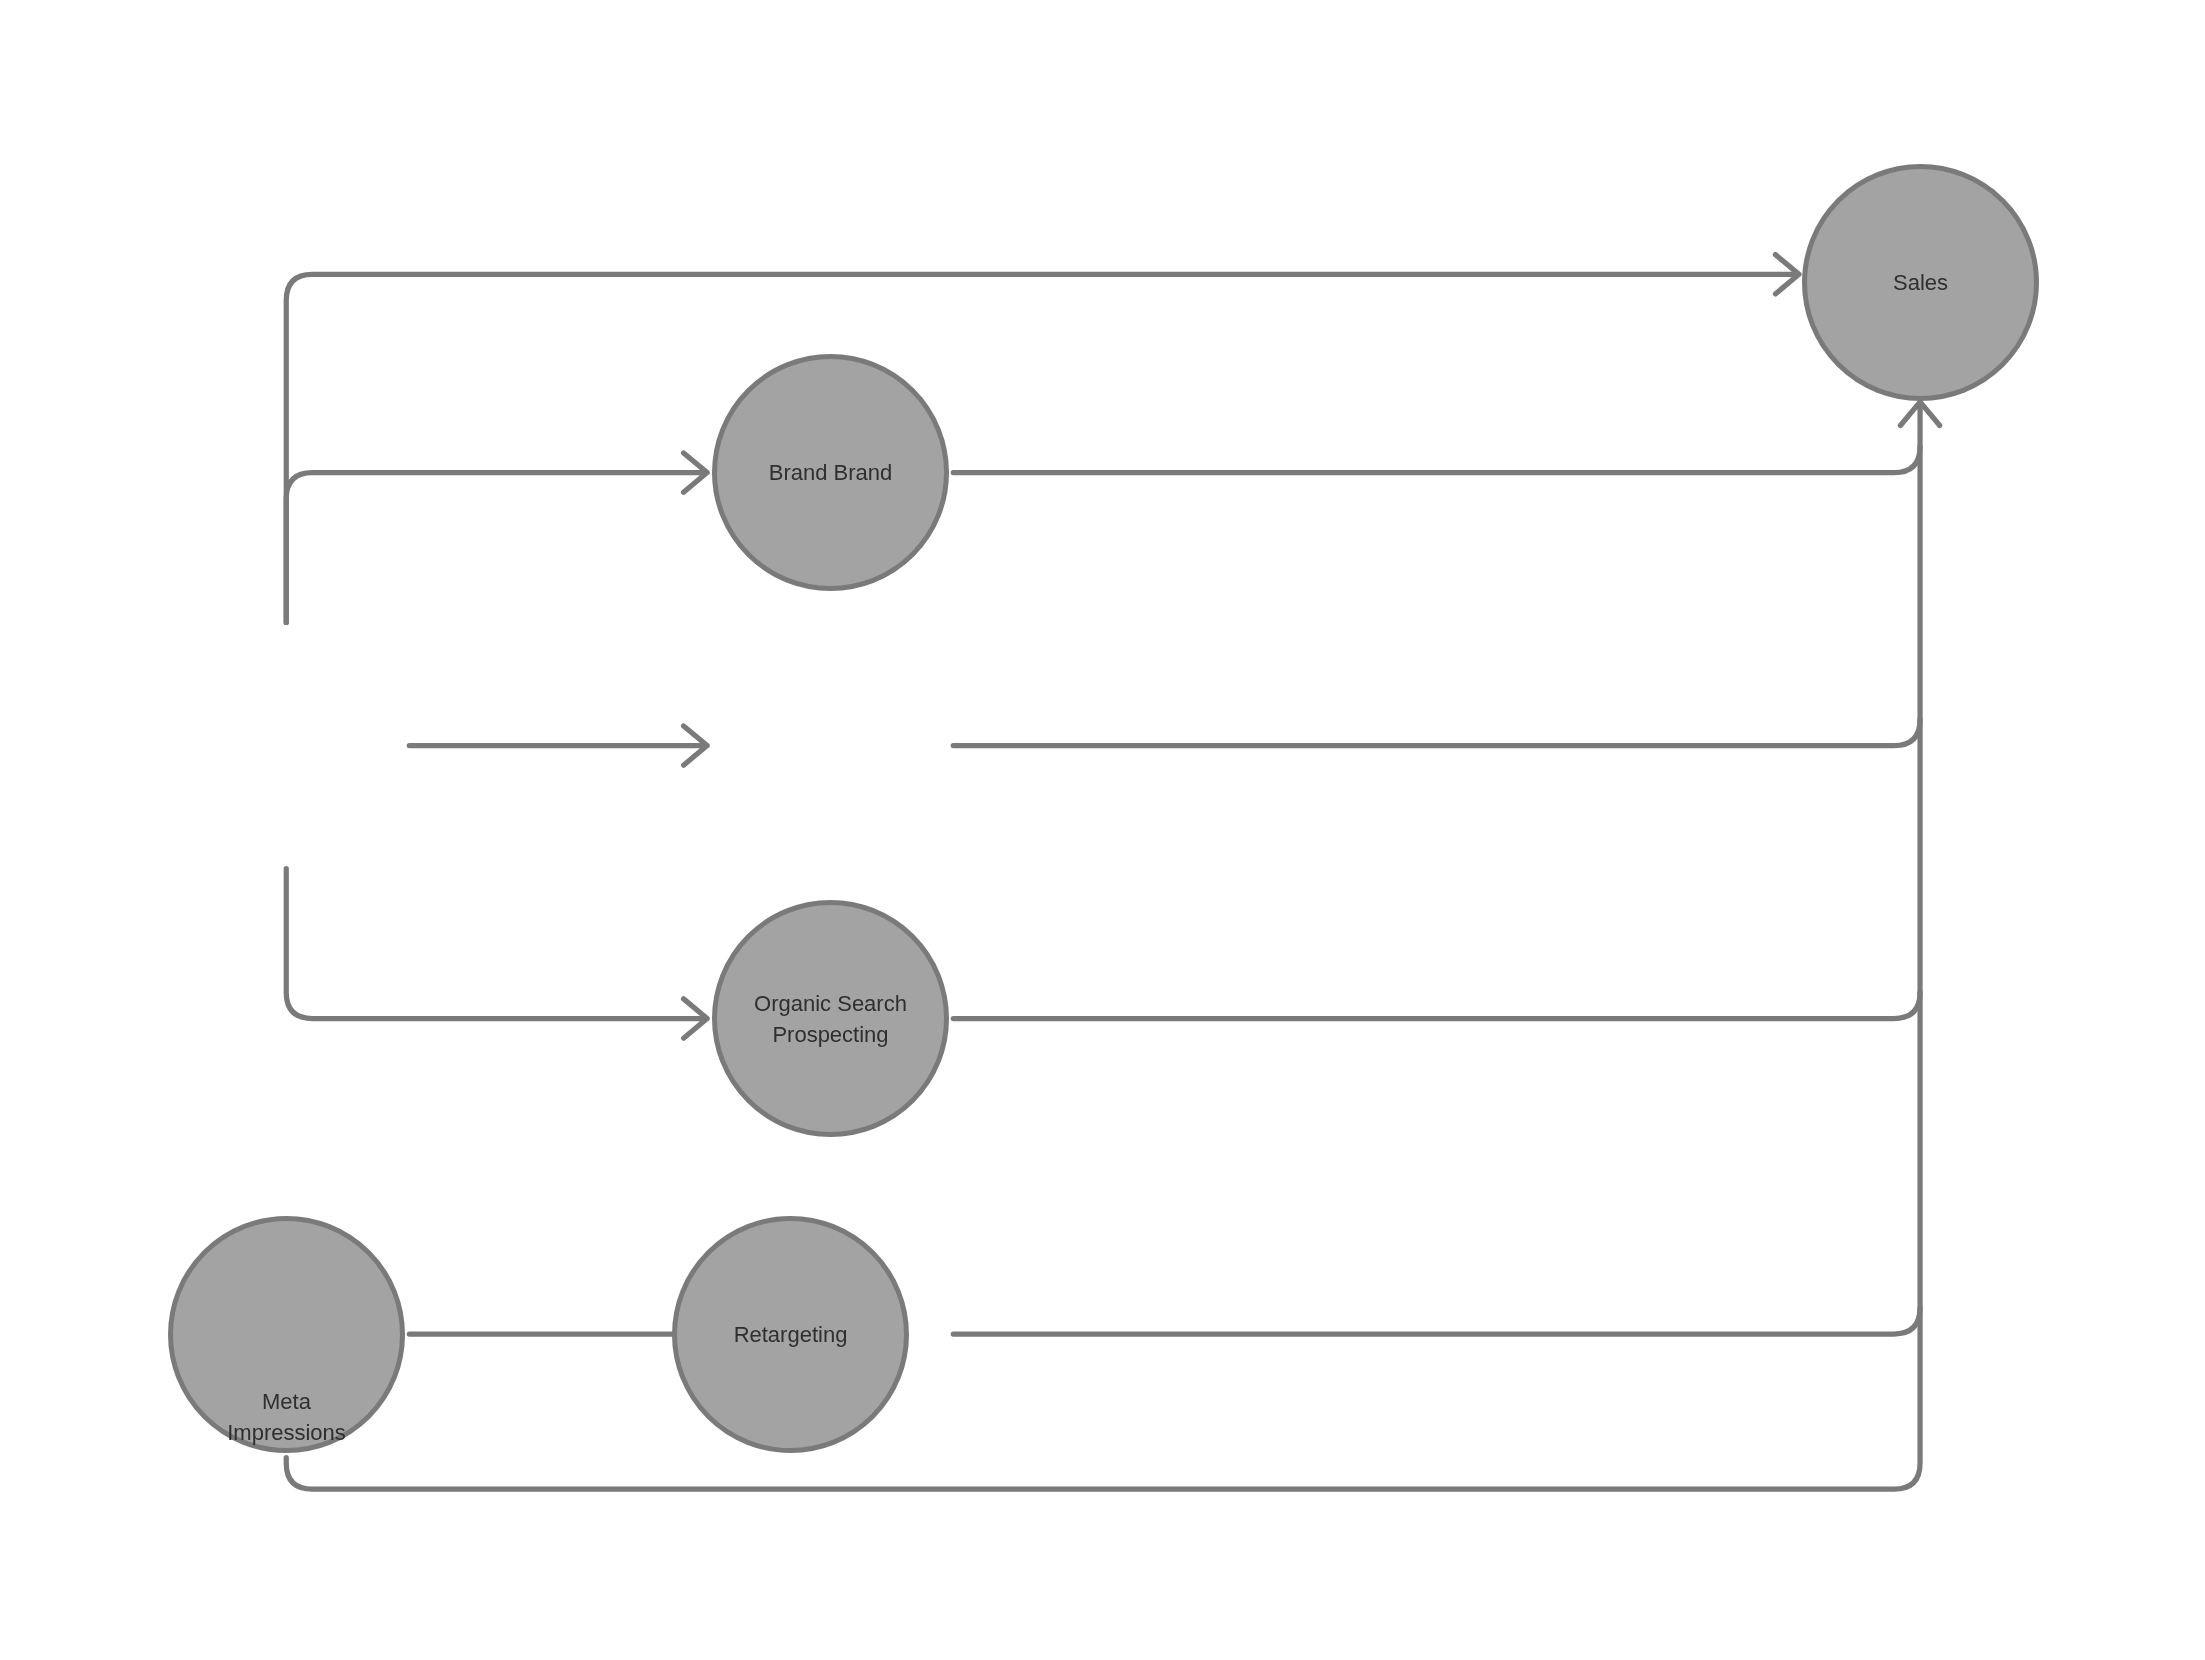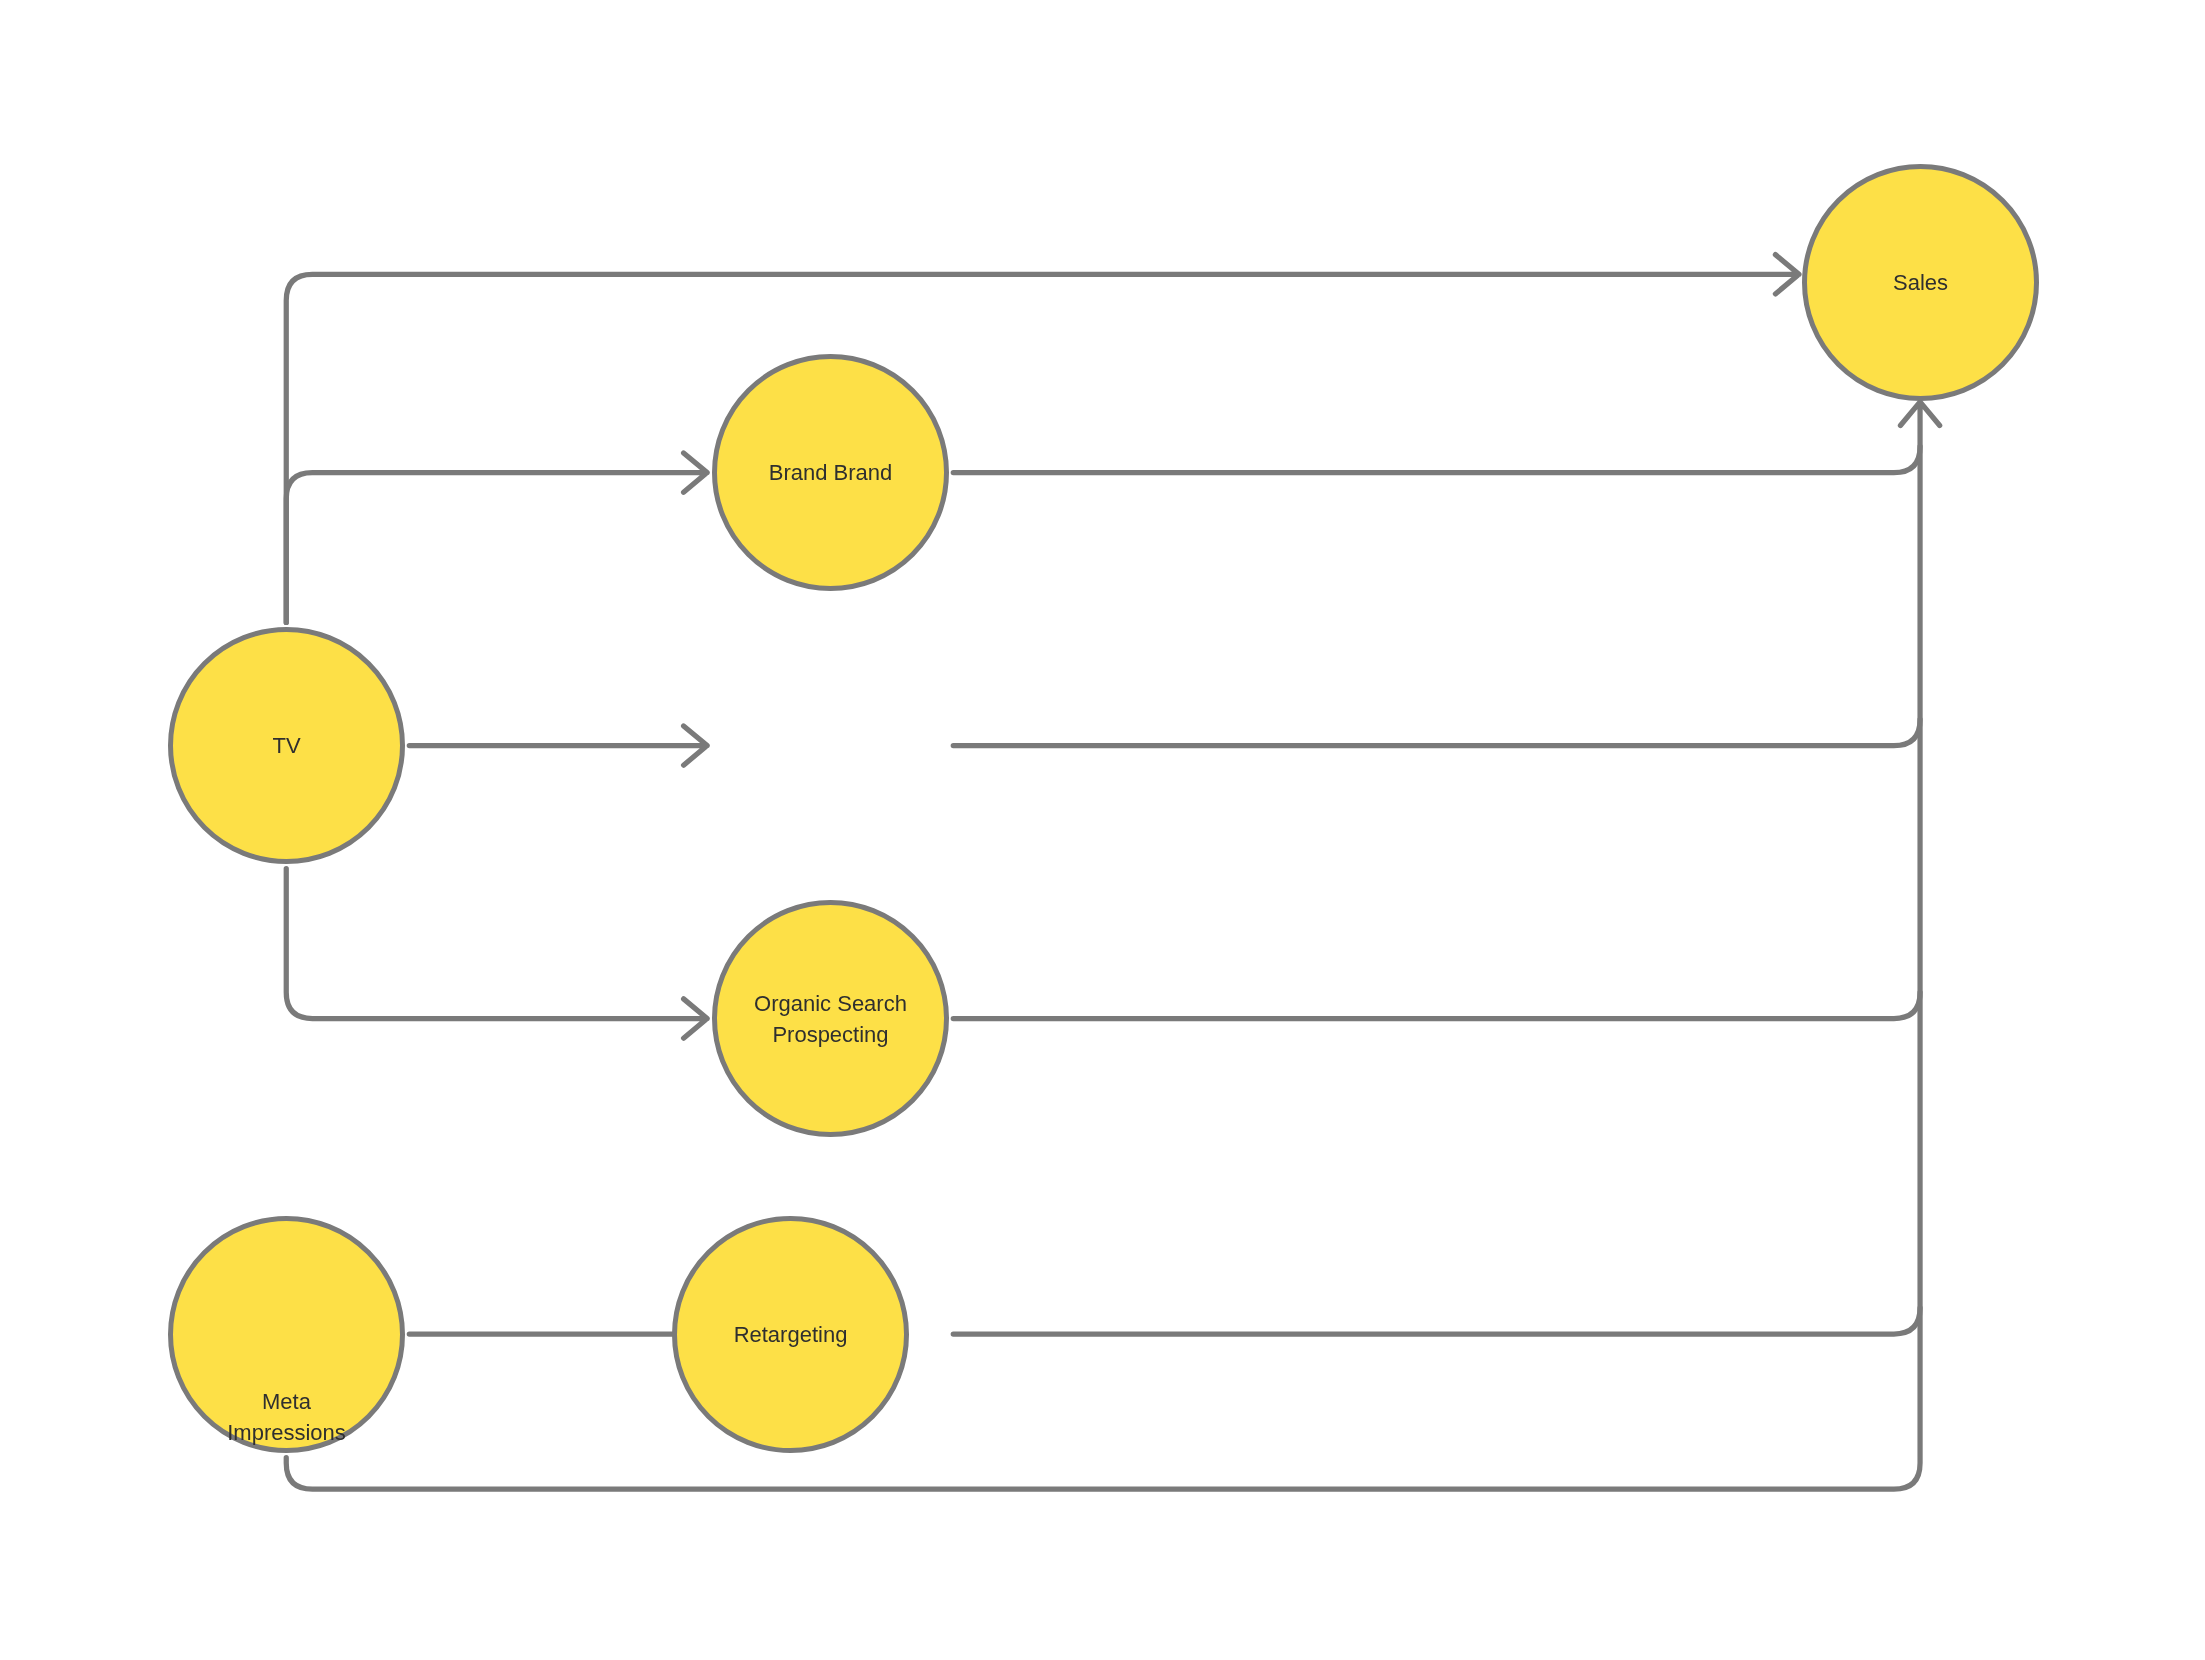--- a/index.html
+++ b/index.html
@@ -32,21 +32,21 @@
     stroke-linecap: round;
     stroke-linejoin: round;
   }
   .node {
     position: absolute;
     width: 237px;
     height: 237px;
     box-sizing: border-box;
     border: 5.2px solid #7a7a7a;
     border-radius: 50%;
-    background: #fde047;
+    background: #a3a3a3;
     display: flex;
     align-items: center;
     justify-content: center;
   }
   .node-label {
     text-align: center;
     color: #2f2f2f;
     font-size: 22px;
   }
   .node-label span {
@@ -66,26 +66,20 @@
     <path d="M625 1139 H1080 M1044 1109 L1080 1139 L1044 1169"></path>
     <path d="M437 1327 V1516 Q437 1556 477 1556 H1080 M1044 1526 L1080 1556 L1044 1586"></path>
     <path d="M625 2038 H1080 M1044 2008 L1080 2038 L1044 2068"></path>
     <path d="M1456 722 H2893 Q2933 722 2933 682"></path>
     <path d="M1456 1139 H2893 Q2933 1139 2933 1099"></path>
     <path d="M1456 1556 H2893 Q2933 1556 2933 1516"></path>
     <path d="M1456 2038 H2893 Q2933 2038 2933 1998"></path>
     <path d="M437 2227 V2235 Q437 2275 477 2275 H2893 Q2933 2275 2933 2235 V614 M2903 650 L2933 614 L2963 650"></path>
   </svg>
 
-  <div class="node" style="left:168px; top:627px;">
-    <div class="node-label">
-      <span>TV</span>
-      <span></span>
-    </div>
-  </div>
 
   <div class="node" style="left:712px; top:354px;">
     <div class="node-label">
       <span>Brand Brand</span>
       <span></span>
     </div>
   </div>
 
 
   <div class="node" style="left:712px; top:900px;">

